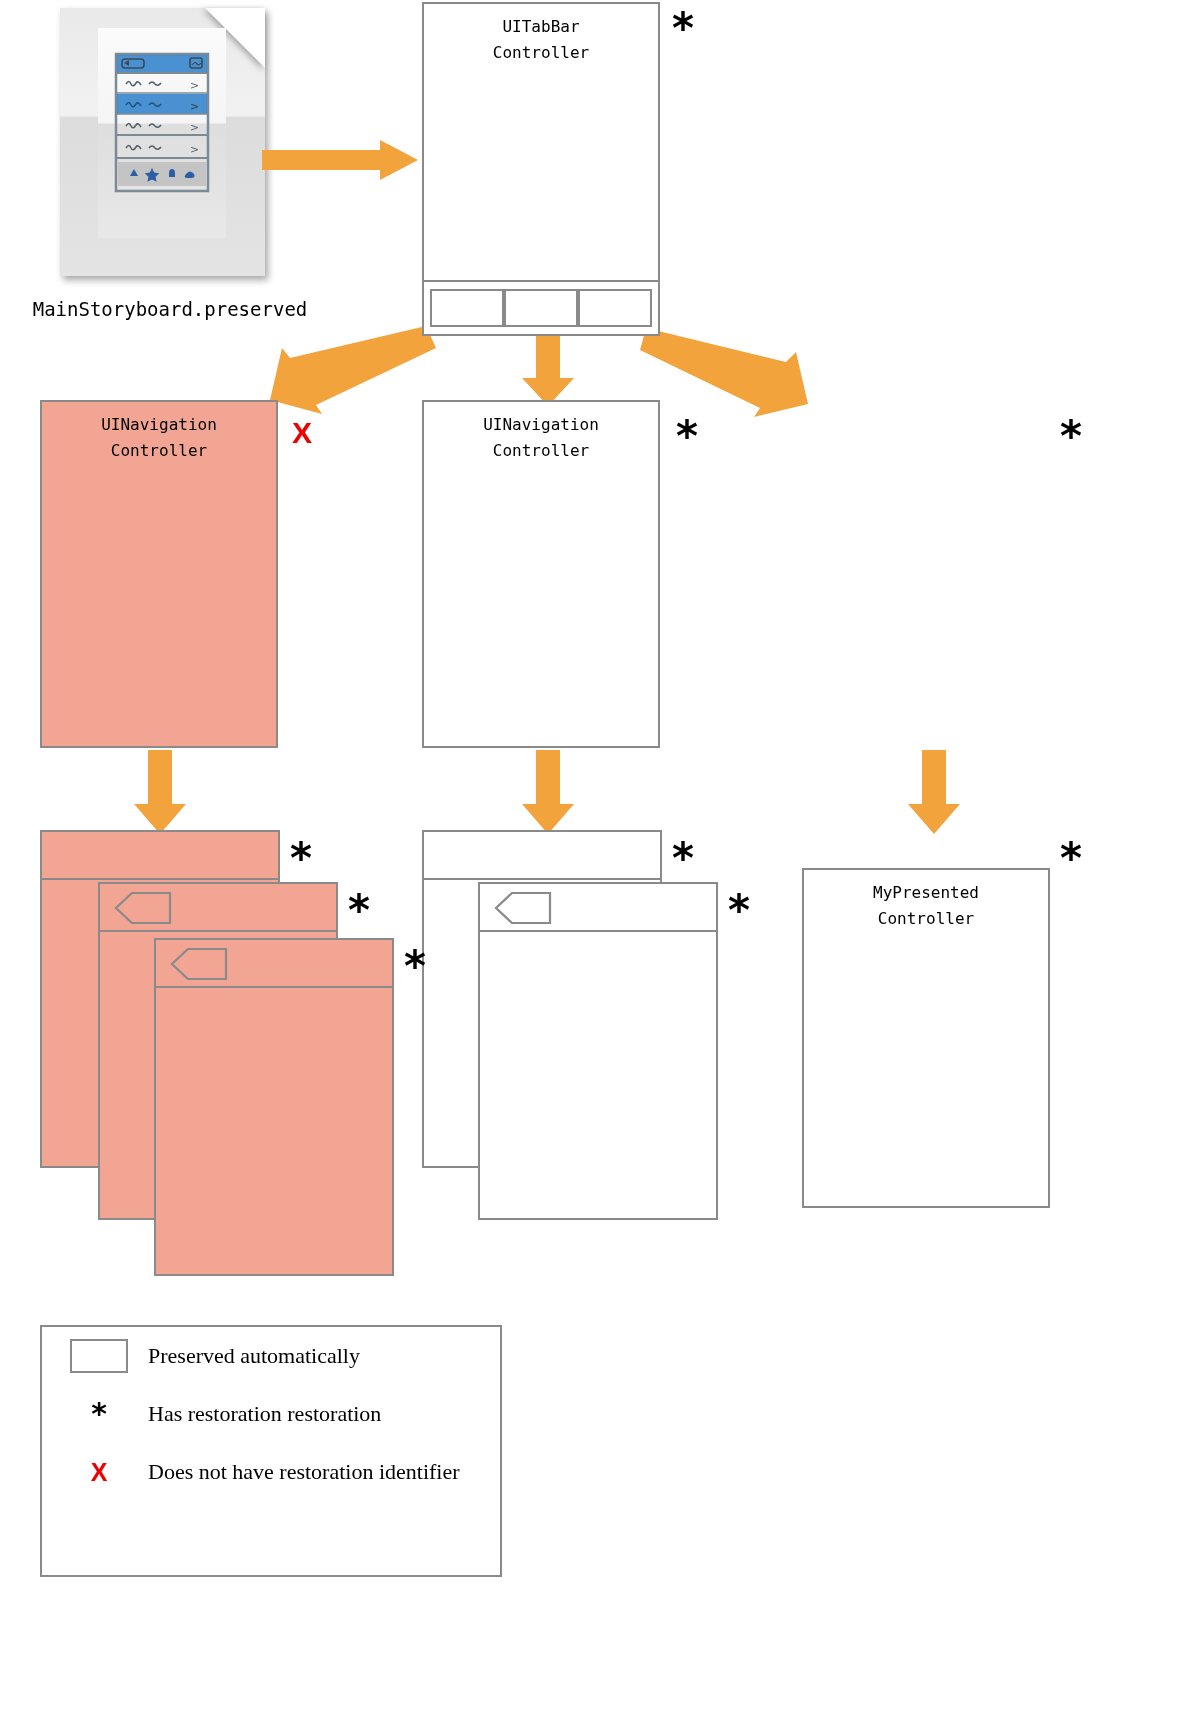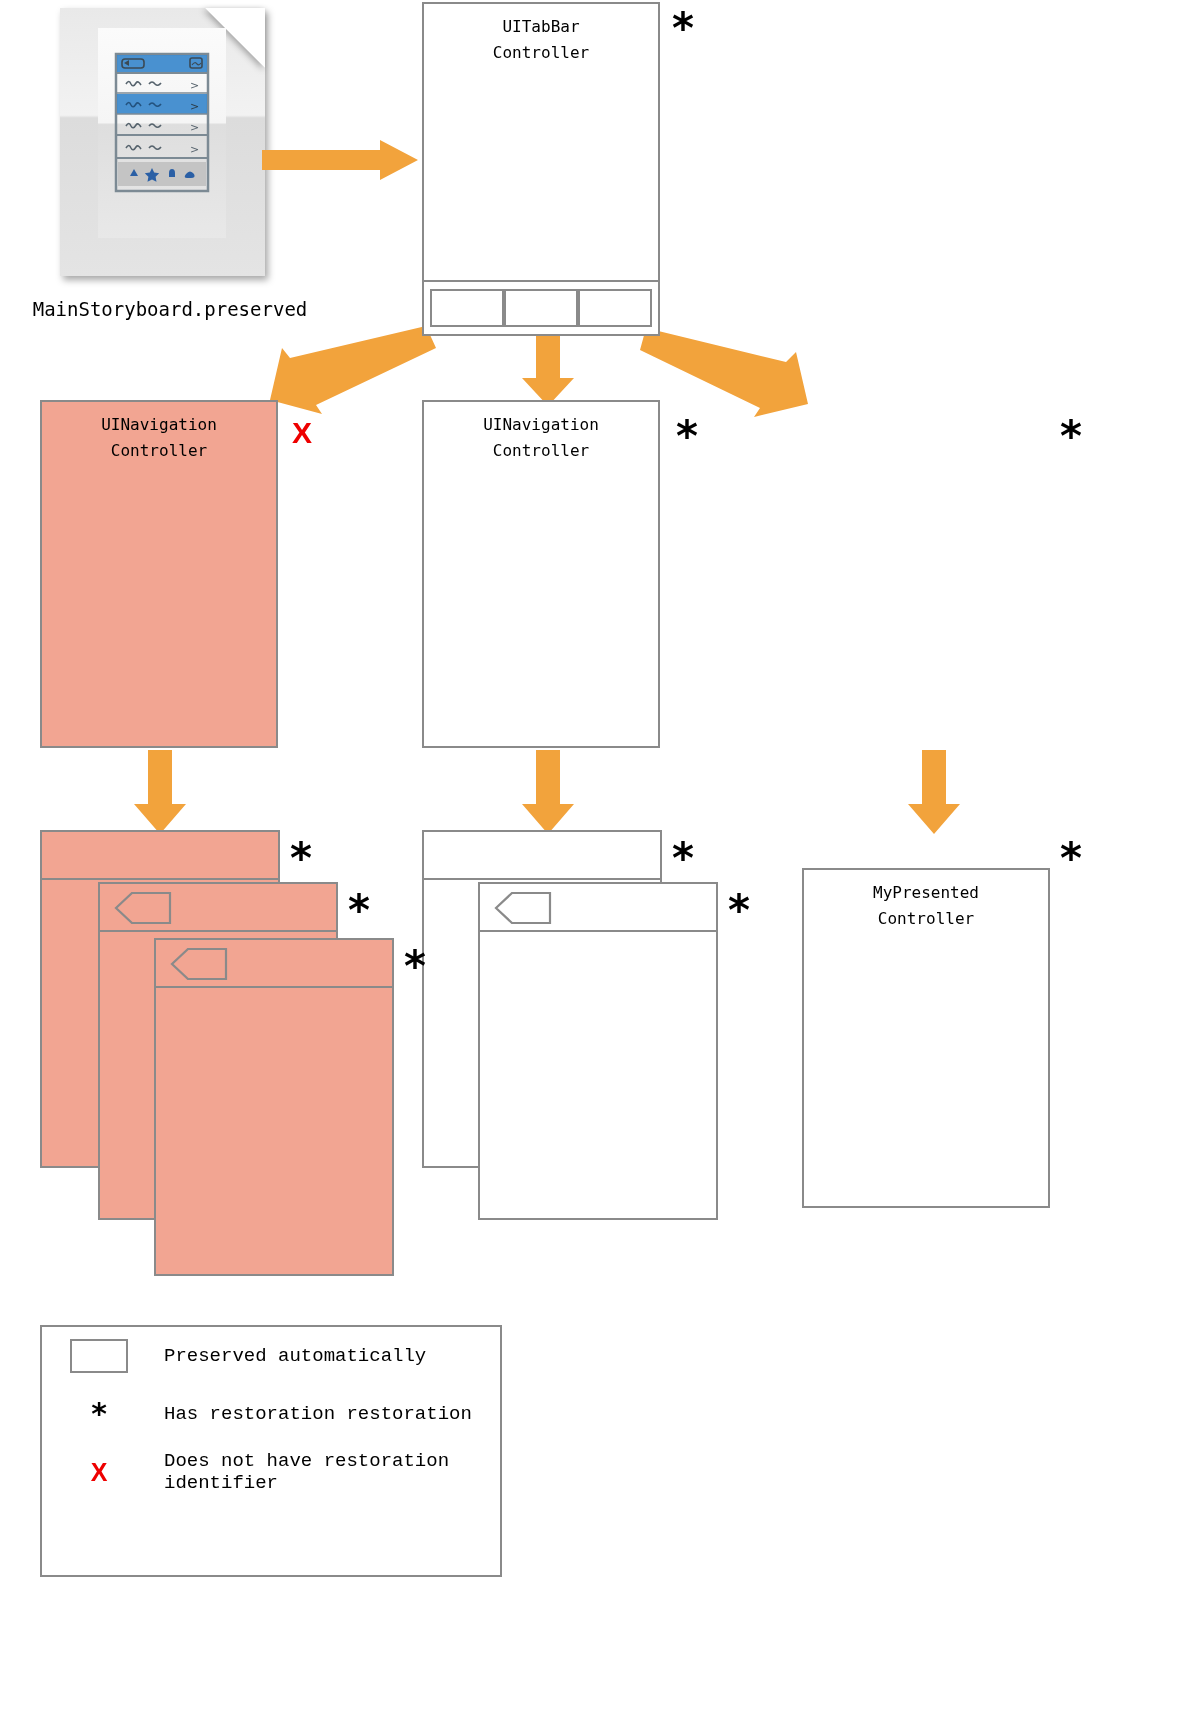--- a/index.html
+++ b/index.html
@@ -148,23 +148,23 @@
   .legend-swatch.white { background: #ffffff; }
   .legend-swatch.salmon { background: #F2A592; }
   .legend-sym {
     width: 58px;
     flex: 0 0 auto;
     text-align: center;
   }
   .legend-sym .star { font-size: 30px; }
   .legend-sym .xmark { font-size: 25px; }
   .legend-text {
-    margin-left: 36px;
-    font-family: Liberation Mono, monospace;
-    font-size: 19px;
+    margin-left: 20px;
+    font-family: Liberation Serif, serif;
+    font-size: 22px;
     color: #000;
   }
 
   svg.arrow { position: absolute; overflow: visible; }
 </style>
 </head>
 <body>
 
 <div id="canvas">
 

